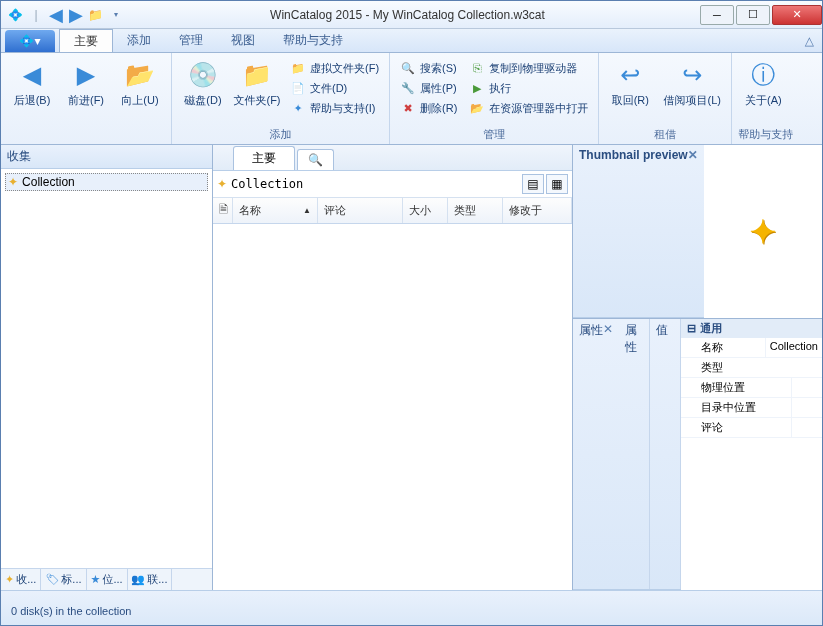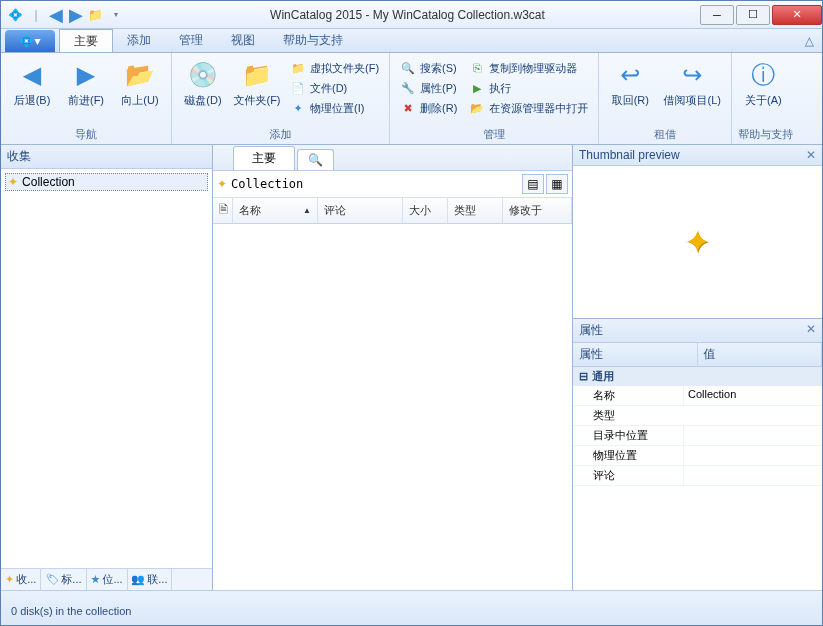--- a/index.html
+++ b/index.html
@@ -37,26 +37,26 @@
 .ctab { border: 1px solid #aac2e0; border-bottom: none; background: #fff; padding: 3px 18px; font-size: 12px; border-radius: 3px 3px 0 0; cursor: pointer; }
 .ctab.icon { padding: 3px 10px; }
 .pathrow { display: flex; align-items: center; padding: 3px 4px; border-bottom: 1px solid #d5e1f0; }
 .pathrow .path { flex: 1; display: flex; align-items: center; gap: 4px; }
 .pathrow .btns { display: flex; gap: 2px; }
 .pathrow .b { width: 22px; height: 20px; border: 1px solid #aac2e0; background: #f4f8fd; cursor: pointer; display:flex;align-items:center;justify-content:center;}
 .colhdr { display: flex; background: linear-gradient(#fdfdfd,#eef3fa); border-bottom: 1px solid #c5d6ec; }
 .col { border-right: 1px solid #d5e1f0; padding: 3px 6px; font-size: 11px; color: #333; cursor: pointer; display:flex; align-items:center; gap:4px;}
 .listbody { flex: 1; background: #fff; }
 .right { width: 249px; display: flex; flex-direction: column; }
-.thumbpanel { height: 174px; display: flex; flex-direction: column; border-bottom: 1px solid #9db6d6; }
+.thumbpanel { height: 174px; display: flex; flex-direction: row; border-bottom: 1px solid #9db6d6; font-weight: bold; }
 .panehdr2 { background: linear-gradient(#e9f1fc,#d9e7f8); border-bottom: 1px solid #b8cee8; padding: 3px 6px; color: #2a4d80; display: flex; }
 .panehdr2 .x { margin-left: auto; cursor: pointer; color: #5a7fb0; }
 .thumbbody { flex: 1; display: flex; align-items: center; justify-content: center; background: #fff; }
 .star { font-size: 32px; color: #f5b400; text-shadow: 1px 1px #c78800; }
-.proppanel { flex: 1; display: flex; flex-direction: column; }
+.proppanel { flex: 1; display: flex; flex-direction: row; }
 .propcol { display: flex; background: linear-gradient(#e9f1fc,#d9e7f8); border-bottom: 1px solid #b8cee8; }
 .propcol div { flex: 1; padding: 3px 6px; border-right: 1px solid #c5d6ec; color: #2a4d80; font-size:12px;}
 .proplist { flex: 1; background: #fff; overflow: auto; }
 .pgroup { background: #e2ecf8; padding: 2px 6px; display: flex; align-items: center; gap: 4px; color: #2a4d80; font-weight: bold; font-size:11px;}
 .prow { display: flex; border-bottom: 1px solid #eef3fa; }
 .prow .k { width: 110px; padding: 2px 4px 2px 20px; font-size: 11px; }
 .prow .v { flex: 1; padding: 2px 4px; border-left: 1px solid #eef3fa; font-size: 11px; }
 .status { height: 40px; background: linear-gradient(#e9f1fc,#d9e7f8); border-top: 1px solid #b8cee8; display: flex; align-items: center; padding: 0 10px; gap: 30px; color: #2a4d80; font-size: 11px; }
 .arrow { font-size:18px; }
 .blue { color:#3a8bd8; }
@@ -103,21 +103,20 @@
         </div>
       <div class="bigbtn">
           <span class="ic blue arrow">▶</span>
           <span>前进(F)</span>
         </div>
       <div class="bigbtn">
           <span class="ic yellow">📂</span>
           <span>向上(U)</span>
         </div>
     </div>
-    <div class="label">导航</div>
   </div>
   <div class="group">
     <div class="row">
       <div class="bigbtn">
           <span class="ic">💿</span>
           <span>磁盘(D)</span>
         </div>
       <div class="bigbtn">
           <span class="ic yellow">📁</span>
           <span>文件夹(F)</span>
@@ -126,21 +125,21 @@
         <div class="smallbtn">
             <span class="ic green">📁</span>
             <span>虚拟文件夹(F)</span>
           </div>
         <div class="smallbtn">
             <span class="ic blue">📄</span>
             <span>文件(D)</span>
           </div>
         <div class="smallbtn">
             <span class="ic blue">✦</span>
-            <span>物理位置(I)</span>
+            <span>帮助与支持(I)</span>
           </div>
       </div>
     </div>
     <div class="label">添加</div>
   </div>
   <div class="group">
     <div class="row">
       <div class="stack">
         <div class="smallbtn">
             <span class="ic blue">🔍</span>
@@ -279,28 +278,28 @@
             <span>通用</span>
           </div>
         <div class="prow">
             <div class="k">名称</div>
             <div class="v">Collection</div>
           </div>
         <div class="prow">
             <div class="k">类型</div>
           </div>
         <div class="prow">
+            <div class="k">物理位置</div>
+            <div class="v"></div>
+          </div>
+        <div class="prow">
             <div class="k">目录中位置</div>
             <div class="v"></div>
           </div>
         <div class="prow">
-            <div class="k">物理位置</div>
-            <div class="v"></div>
-          </div>
-        <div class="prow">
             <div class="k">评论</div>
             <div class="v"></div>
           </div>
       </div>
     </div>
   </div>
 </div>
 
 <div class="status">
   <span>0 disk(s) in the collection</span>

